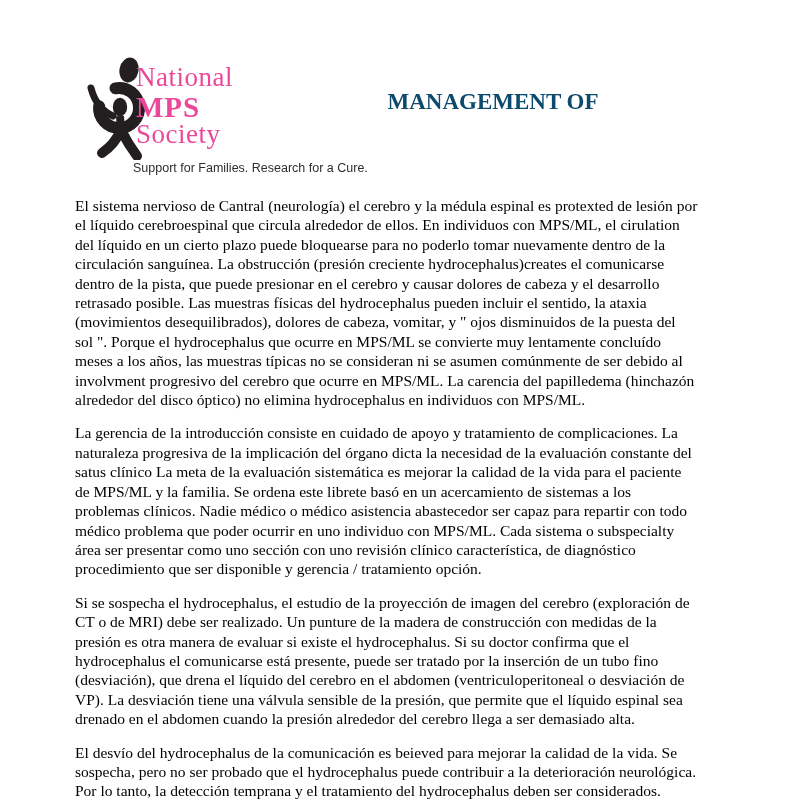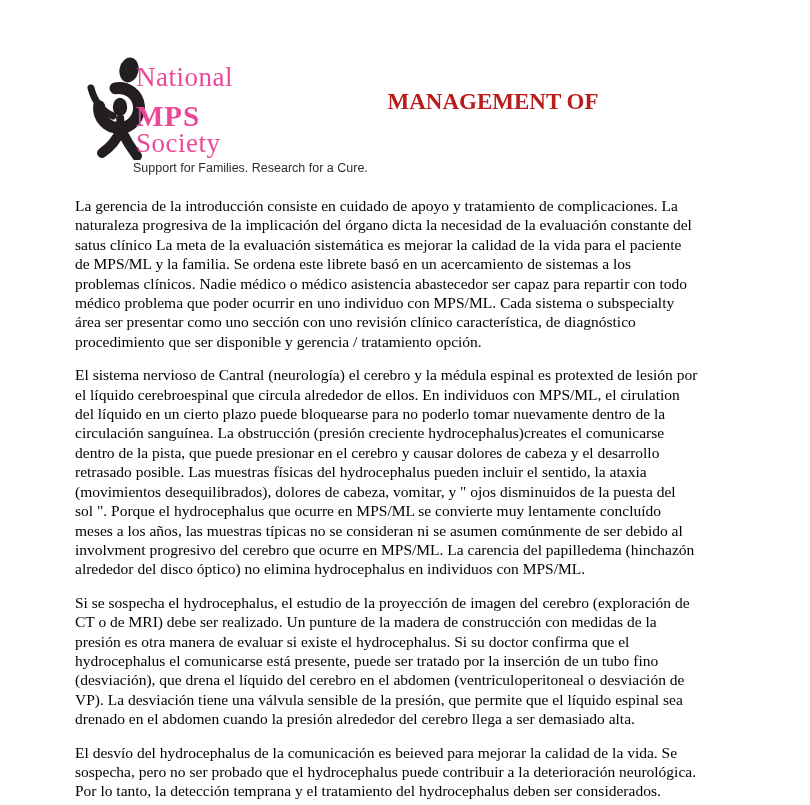--- a/index.html
+++ b/index.html
@@ -29,21 +29,21 @@
   }
   .logo-text .lt1 {
     font-size: 27px;
     letter-spacing: 0.5px;
     margin-bottom: 0px;
   }
   .logo-text .lt2 {
     font-size: 29px;
     font-weight: bold;
     letter-spacing: 1px;
-    margin-top: 12px;
+    margin-top: 3px;
     line-height: 27px;
   }
   .logo-text .lt3 {
     font-size: 27px;
     letter-spacing: 0.5px;
     line-height: 27px;
   }
   .tagline {
     position: absolute;
     left: 100px;
@@ -57,21 +57,21 @@
   
   .doc-title {
     position: absolute;
     left: 340px;
     top: 87px;
     width: 306px;
     text-align: center;
     font-weight: bold;
     font-size: 23px;
     line-height: 29px;
-    color: #b91c1c;
+    color: #0c4a6e;
   }
   
   .doc-body {
     position: absolute;
     left: 75px;
     top: 196px;
     width: 712px;
     font-size: 15.5px;
     line-height: 19.4px;
     color: #000000;
@@ -110,39 +110,39 @@
       <div class="lt3">Society</div>
     </div>
     <div class="tagline">Support for Families. Research for a Cure.</div>
   </div>
 
   <div class="doc-title">
     <div>MANAGEMENT OF</div>
   </div>
 
   <div class="doc-body">
-    <p>La gerencia de la introducción consiste en cuidado de apoyo y tratamiento de complicaciones. La
-naturaleza progresiva de la implicación del órgano dicta la necesidad de la evaluación constante del
-satus clínico La meta de la evaluación sistemática es mejorar la calidad de la vida para el paciente
-de MPS/ML y la familia. Se ordena este librete basó en un acercamiento de sistemas a los
-problemas clínicos. Nadie médico o médico asistencia abastecedor ser capaz para repartir con todo
-médico problema que poder ocurrir en uno individuo con MPS/ML. Cada sistema o subspecialty
-área ser presentar como uno sección con uno revisión clínico característica, de diagnóstico
-procedimiento que ser disponible y gerencia / tratamiento opción.</p>
     <p>El sistema nervioso de Cantral (neurología) el cerebro y la médula espinal es protexted de lesión por
 el líquido cerebroespinal que circula alrededor de ellos. En individuos con MPS/ML, el cirulation
 del líquido en un cierto plazo puede bloquearse para no poderlo tomar nuevamente dentro de la
 circulación sanguínea. La obstrucción (presión creciente hydrocephalus)creates el comunicarse
 dentro de la pista, que puede presionar en el cerebro y causar dolores de cabeza y el desarrollo
 retrasado posible. Las muestras físicas del hydrocephalus pueden incluir el sentido, la ataxia
 (movimientos desequilibrados), dolores de cabeza, vomitar, y " ojos disminuidos de la puesta del
 sol ". Porque el hydrocephalus que ocurre en MPS/ML se convierte muy lentamente concluído
 meses a los años, las muestras típicas no se consideran ni se asumen comúnmente de ser debido al
 involvment progresivo del cerebro que ocurre en MPS/ML. La carencia del papilledema (hinchazón
 alrededor del disco óptico) no elimina hydrocephalus en individuos con MPS/ML.</p>
+    <p>La gerencia de la introducción consiste en cuidado de apoyo y tratamiento de complicaciones. La
+naturaleza progresiva de la implicación del órgano dicta la necesidad de la evaluación constante del
+satus clínico La meta de la evaluación sistemática es mejorar la calidad de la vida para el paciente
+de MPS/ML y la familia. Se ordena este librete basó en un acercamiento de sistemas a los
+problemas clínicos. Nadie médico o médico asistencia abastecedor ser capaz para repartir con todo
+médico problema que poder ocurrir en uno individuo con MPS/ML. Cada sistema o subspecialty
+área ser presentar como uno sección con uno revisión clínico característica, de diagnóstico
+procedimiento que ser disponible y gerencia / tratamiento opción.</p>
     <p>Si se sospecha el hydrocephalus, el estudio de la proyección de imagen del cerebro (exploración de
 CT o de MRI) debe ser realizado. Un punture de la madera de construcción con medidas de la
 presión es otra manera de evaluar si existe el hydrocephalus. Si su doctor confirma que el
 hydrocephalus el comunicarse está presente, puede ser tratado por la inserción de un tubo fino
 (desviación), que drena el líquido del cerebro en el abdomen (ventriculoperitoneal o desviación de
 VP). La desviación tiene una válvula sensible de la presión, que permite que el líquido espinal sea
 drenado en el abdomen cuando la presión alrededor del cerebro llega a ser demasiado alta.</p>
     <p>El desvío del hydrocephalus de la comunicación es beieved para mejorar la calidad de la vida. Se
 sospecha, pero no ser probado que el hydrocephalus puede contribuir a la deterioración neurológica.
 Por lo tanto, la detección temprana y el tratamiento del hydrocephalus deben ser considerados.</p>

